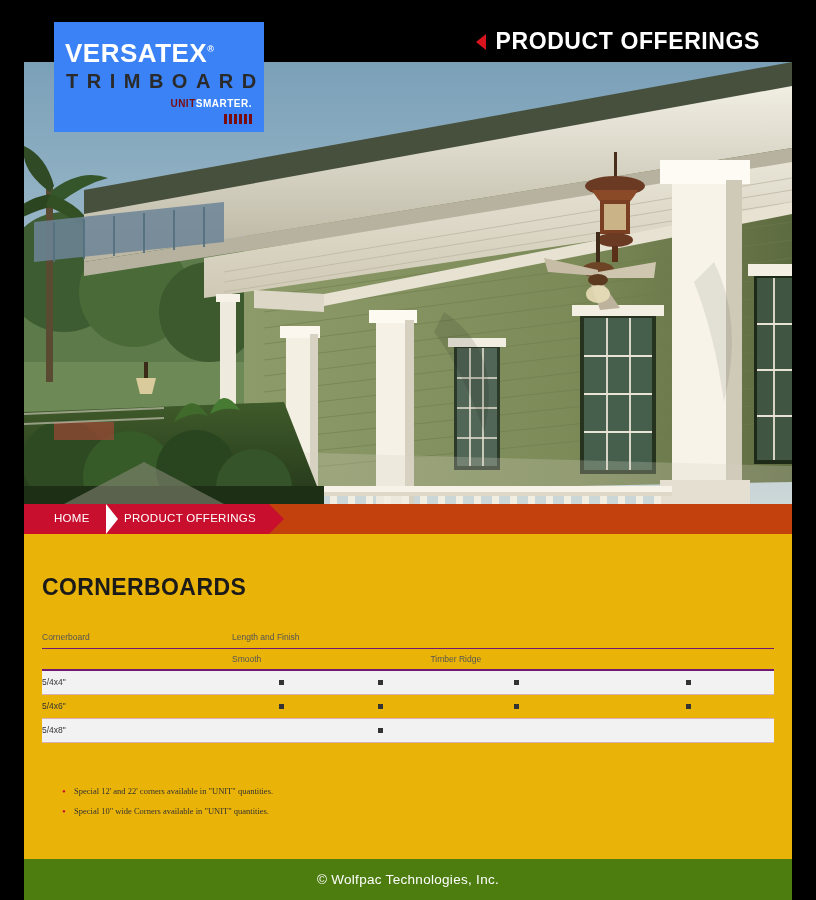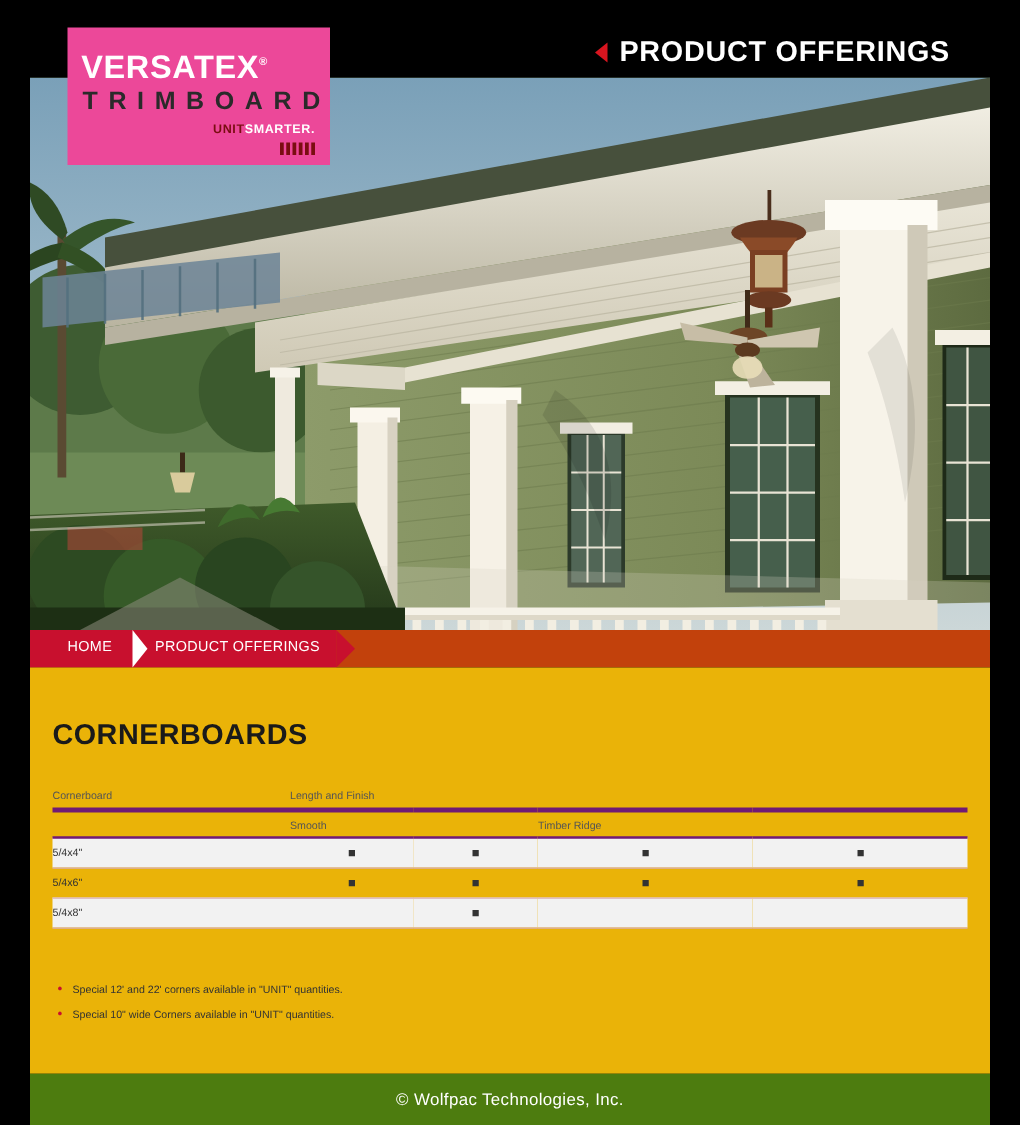--- a/index.html
+++ b/index.html
@@ -20,21 +20,21 @@
   .header {
     position: absolute;
     left: 0; top: 0;
     width: 816px; height: 62px;
     background: #000;
   }
   .logo-block {
     position: absolute;
     left: 54px; top: 22px;
     width: 210px; height: 110px;
-    background: #ec4899;
+    background: #3b82f6;
     z-index: 30;
     overflow: hidden;
   }
   .logo-wordmark {
     position: absolute;
     left: 11px; top: 16px;
     color: #fff;
     font-weight: bold;
     font-size: 26px;
     letter-spacing: 0.5px;
@@ -177,21 +177,21 @@
   }
   table.spec td, table.spec th {
     padding: 0;
     font-weight: normal;
     text-align: left;
   }
   .row-head td {
     height: 22px;
     padding-left: 4px;
     vertical-align: middle;
-    border-bottom: 4px solid #701a75;
+    border-bottom: 1px solid #701a75;
     color: #555;
   }
   .row-sub td {
     height: 22px;
     padding-left: 4px;
     vertical-align: middle;
     border-bottom: 2px solid #701a75;
     color: #555;
   }
   .row-th td {
@@ -211,22 +211,23 @@
   .row-data.alt td { background: #f2f2f2; }
   .dot {
     display: inline-block;
     width: 5px; height: 5px;
     background: #333;
   }
   .cellc { text-align: center !important; padding-left: 0 !important; }
 
   .notes {
     position: absolute;
-    left: 20px; top: 252px;
+    left: 36px; top: 252px;
     width: 700px;
+    font-family: Liberation Serif, serif;
   }
   .note {
     position: relative;
     font-size: 8.5px;
     color: #333;
     padding-left: 14px;
     margin-bottom: 10px;
   }
   .note:before {
     content: "•";

